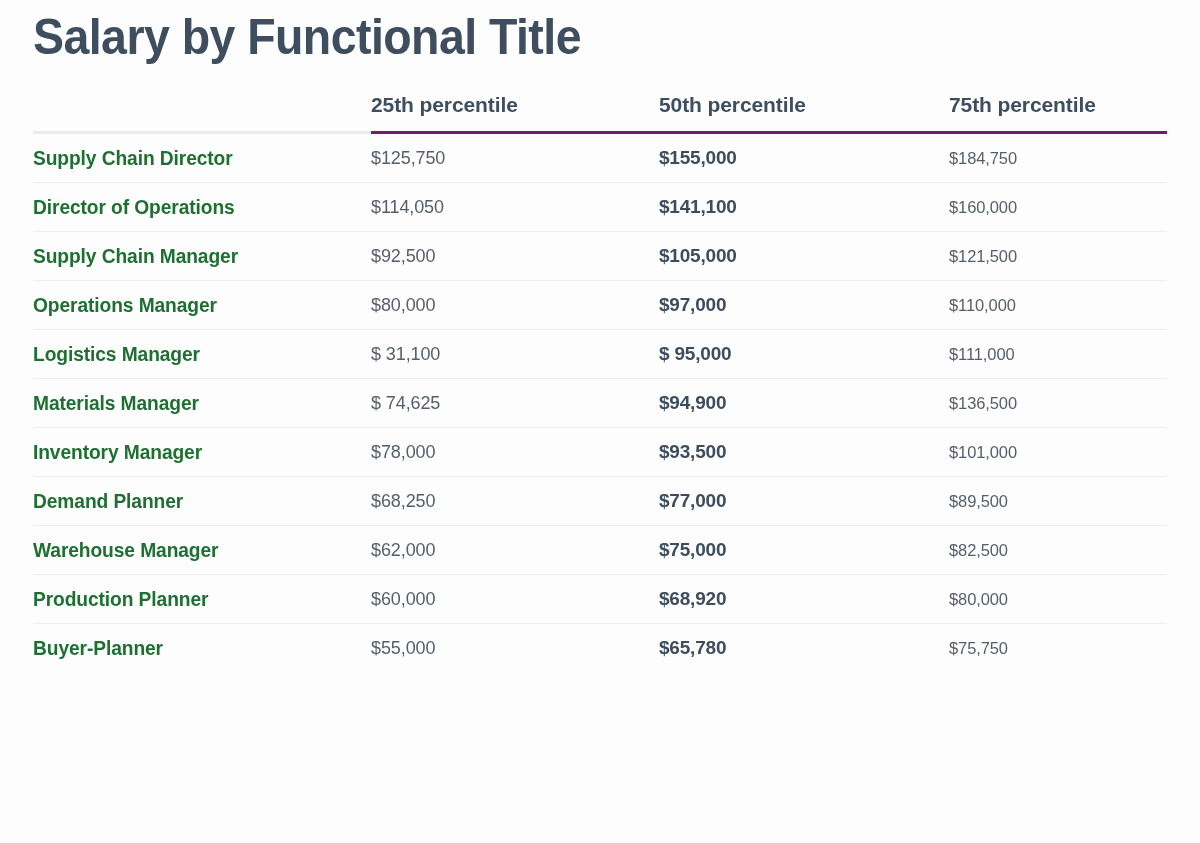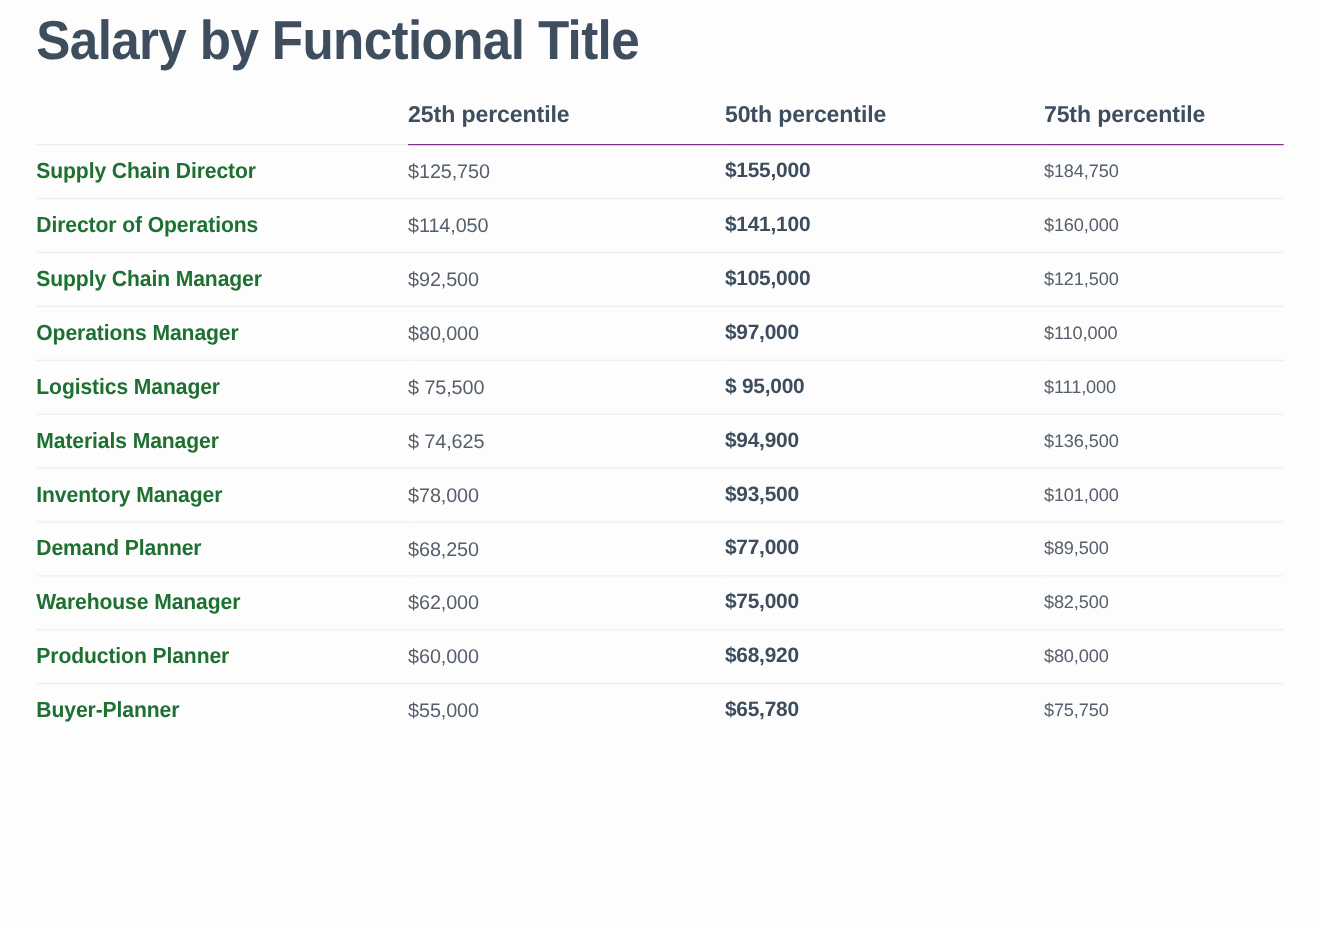--- a/index.html
+++ b/index.html
@@ -48,21 +48,21 @@
   }
 
   .salary-table col.c-title  { width: 338px; }
   .salary-table col.c-p25    { width: 288px; }
   .salary-table col.c-p50    { width: 290px; }
   .salary-table col.c-p75    { width: 218px; }
 
   .salary-table thead th {
     text-align: left;
     padding: 0 0 14px 0;
-    border-bottom: 1px solid #701a75;
+    border-bottom: 3px solid #701a75;
     font-family: "Liberation Sans Narrow", "Liberation Sans", sans-serif;
     font-size: 21px;
     line-height: 24px;
     font-weight: 700;
     color: #3e4e5e;
     letter-spacing: -0.1px;
     white-space: nowrap;
   }
   .salary-table thead th.h-title { border-bottom-color: #e9eaec; }
 
@@ -151,21 +151,21 @@
           <td><span class="cell-p75">$121,500</span></td>
         </tr>
         <tr>
           <td><span class="cell-title">Operations Manager</span></td>
           <td><span class="cell-p25">$80,000</span></td>
           <td><span class="cell-p50">$97,000</span></td>
           <td><span class="cell-p75">$110,000</span></td>
         </tr>
         <tr>
           <td><span class="cell-title">Logistics Manager</span></td>
-          <td><span class="cell-p25">$ 75,500</span></td>
+          <td><span class="cell-p25">$ 31,100</span></td>
           <td><span class="cell-p50">$ 95,000</span></td>
           <td><span class="cell-p75">$111,000</span></td>
         </tr>
         <tr>
           <td><span class="cell-title">Materials Manager</span></td>
           <td><span class="cell-p25">$ 74,625</span></td>
           <td><span class="cell-p50">$94,900</span></td>
           <td><span class="cell-p75">$136,500</span></td>
         </tr>
         <tr>

